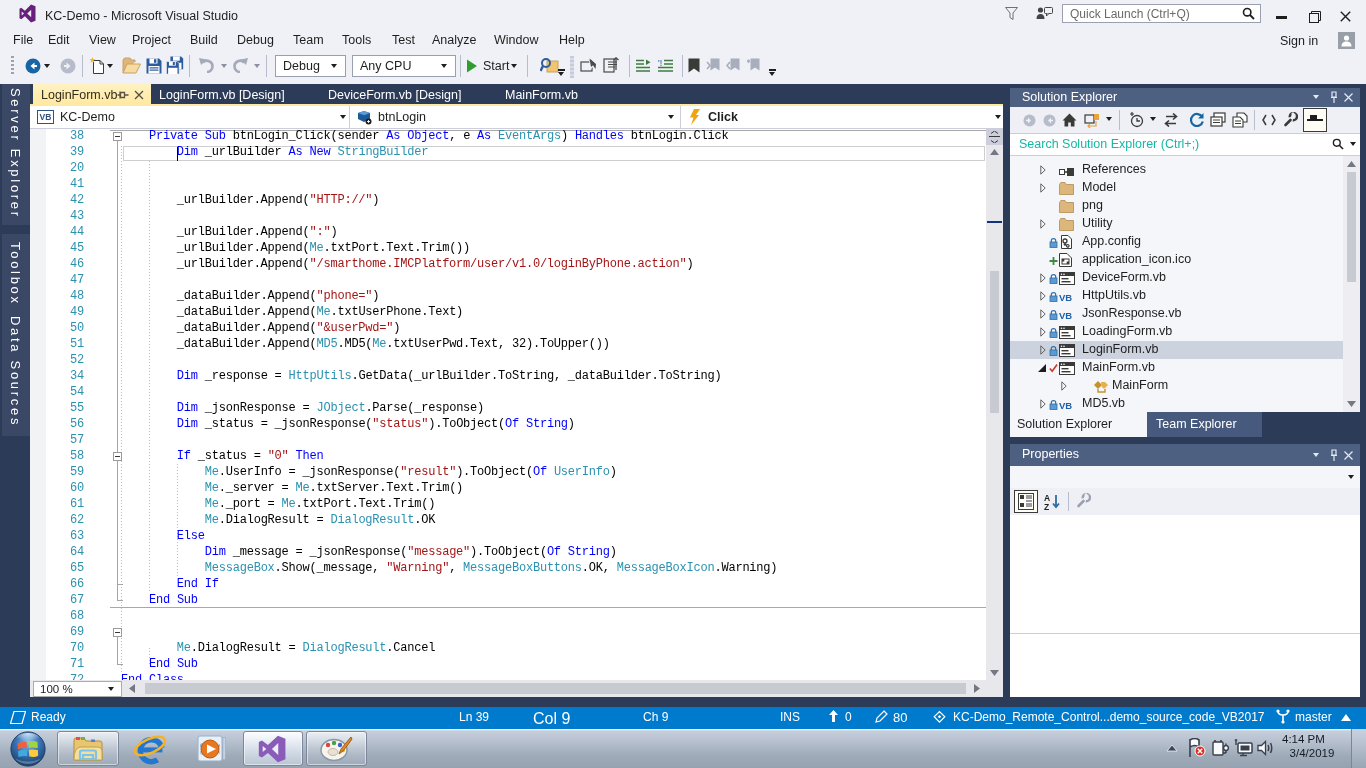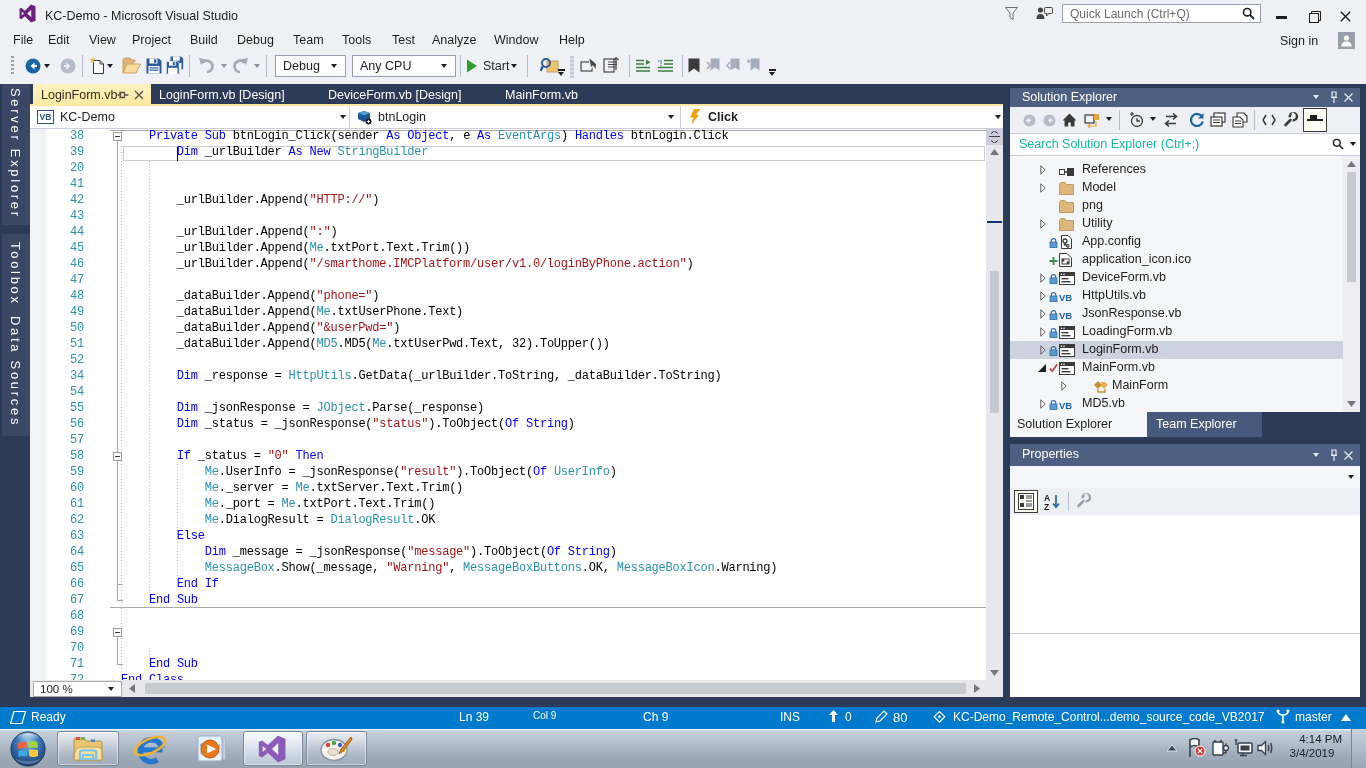--- a/index.html
+++ b/index.html
@@ -274,20 +274,21 @@
 <div class="cl" style="top:415px">            <span class="k">Dim</span> _message = _jsonResponse(<span class="s">"message"</span>).ToObject(<span class="k">Of</span> <span class="k">String</span>)</div>
 <div class="ln" style="top:431px">65</div>
 <div class="cl" style="top:431px">            <span class="t">MessageBox</span>.Show(_message, <span class="s">"Warning"</span>, <span class="t">MessageBoxButtons</span>.OK, <span class="t">MessageBoxIcon</span>.Warning)</div>
 <div class="ln" style="top:447px">66</div>
 <div class="cl" style="top:447px">        <span class="k">End</span> <span class="k">If</span></div>
 <div class="ln" style="top:463px">67</div>
 <div class="cl" style="top:463px">    <span class="k">End</span> <span class="k">Sub</span></div>
 <div class="ln" style="top:479px">68</div>
 <div class="ln" style="top:495px">69</div>
 <div class="ln" style="top:511px">70</div>
+<div class="cl" style="top:511px">        <span class="t">Me</span>.DialogResult = <span class="t">DialogResult</span>.Cancel</div>
 <div class="ln" style="top:527px">71</div>
 <div class="cl" style="top:527px">    <span class="k">End</span> <span class="k">Sub</span></div>
 <div class="ln" style="top:543px">72</div>
 <div class="cl" style="top:543px"><span class="k">End</span> <span class="k">Class</span></div>
 <div class="ab" style="left:177px;top:18px;width:1.2px;height:14px;background:#000"></div>
 <div class="ab" style="left:117px;top:12px;width:1px;height:460px;background:#A5A5A5"></div>
 <div class="ab" style="left:117px;top:471px;width:6px;height:1px;background:#A5A5A5"></div>
 <div class="ab" style="left:117px;top:332px;width:1px;height:123px;background:#A5A5A5"></div>
 <div class="ab" style="left:117px;top:455px;width:6px;height:1px;background:#A5A5A5"></div>
 <div class="ab" style="left:117px;top:508px;width:1px;height:27px;background:#A5A5A5"></div>
@@ -639,21 +640,21 @@
   </svg>
 <div class="ab" style="left:1010px;top:515px;width:350px;height:118px;background:#FFFFFF"></div>
 <div class="ab" style="left:1010px;top:633px;width:350px;height:1px;background:#CCCEDB"></div>
 <div class="ab" style="left:1010px;top:634px;width:350px;height:63px;background:#FFFFFF"></div>
 <div class="ab" style="left:0;top:707px;width:1366px;height:22px;background:#007ACC"></div>
 <svg class="ab" style="left:10px;top:711px" width="16" height="13" viewBox="0 0 16 13">
     <path d="M4 0.5 H15.5 L12 12.5 H0.5 Z" fill="none" stroke="#fff" stroke-width="1.2"></path>
   </svg>
 <div class="ab" style="left:31px;top:710px;font-size:12px;color:#fff">Ready</div>
 <div class="ab" style="left:459px;top:710px;font-size:12px;color:#fff">Ln 39</div>
-<div class="ab" style="left:533px;top:710px;font-size:10px;color:#fff">Col 9</div>
+<div class="ab" style="left:533px;top:710px;font-size:16px;color:#fff">Col 9</div>
 <div class="ab" style="left:643px;top:710px;font-size:12px;color:#fff">Ch 9</div>
 <div class="ab" style="left:780px;top:710px;font-size:12px;color:#fff">INS</div>
 <svg class="ab" style="left:828px;top:710px" width="11" height="13" viewBox="0 0 11 13">
     <path d="M5.5 0 10 5 7 5 7 12 4 12 4 5 1 5 Z" fill="#fff"></path>
   </svg>
 <div class="ab" style="left:845px;top:710px;font-size:12px;color:#fff">0</div>
 <svg class="ab" style="left:875px;top:710px" width="13" height="13" viewBox="0 0 13 13">
     <path d="M9 1 12 4 5 11 1 12 2 8 Z" fill="none" stroke="#fff" stroke-width="1.2"></path>
   </svg>
 <div class="ab" style="left:893px;top:710px;font-size:13px;color:#fff">80</div>
@@ -751,15 +752,15 @@
 <svg class="ab" style="left:1234px;top:739px" width="19" height="18" viewBox="0 0 19 18">
 <rect x="4" y="4" width="14" height="10" rx="1" fill="#F8FAFC" stroke="#38404C" stroke-width="1.5"></rect>
 <rect x="6.5" y="6.5" width="9" height="5" fill="#38404C"></rect>
 <path d="M9 14 V16.5 M6 16.5 H13" stroke="#38404C" stroke-width="1.4"></path>
 <path d="M2 1 V6 M0.8 1 H3.2" stroke="#38404C" stroke-width="1.4"></path>
 </svg>
 <svg class="ab" style="left:1257px;top:740px" width="17" height="16" viewBox="0 0 17 16">
 <path d="M1 5.5 H4.5 L8.5 1.5 V14.5 L4.5 10.5 H1 Z" fill="#F8FAFC" stroke="#38404C" stroke-width="1.3"></path>
 <path d="M11 5 Q12.5 8 11 11 M13.5 3 Q16 8 13.5 13" fill="none" stroke="#38404C" stroke-width="1.5"></path>
 </svg>
-<div class="ab" style="left:1282px;top:733px;width:60px;height:13px;font-size:11.5px;color:#141C26;text-align:right">4:14 PM</div>
+<div class="ab" style="left:1282px;top:733px;width:60px;height:13px;font-size:11.5px;color:#141C26;text-align:left">4:14 PM</div>
 <div class="ab" style="left:1282px;top:747px;width:60px;height:13px;font-size:11.5px;color:#141C26;text-align:center">3/4/2019</div>
 <div class="ab" style="left:1351px;top:729px;width:1px;height:39px;background:#7A8694"></div>
 <div class="ab" style="left:1352px;top:729px;width:14px;height:39px;background:linear-gradient(180deg,#C9D3E0,#9AA5B4)"></div>
 </body></html>

